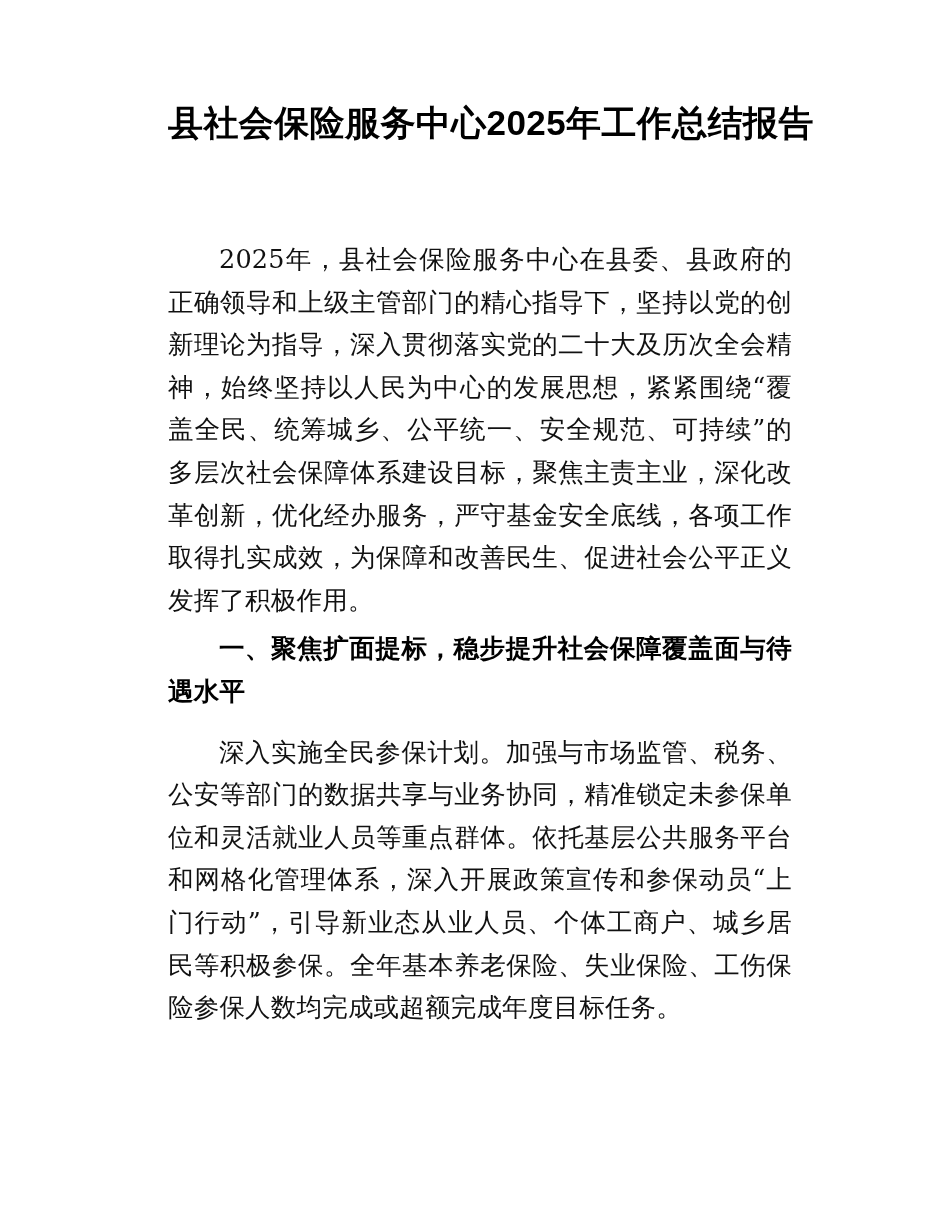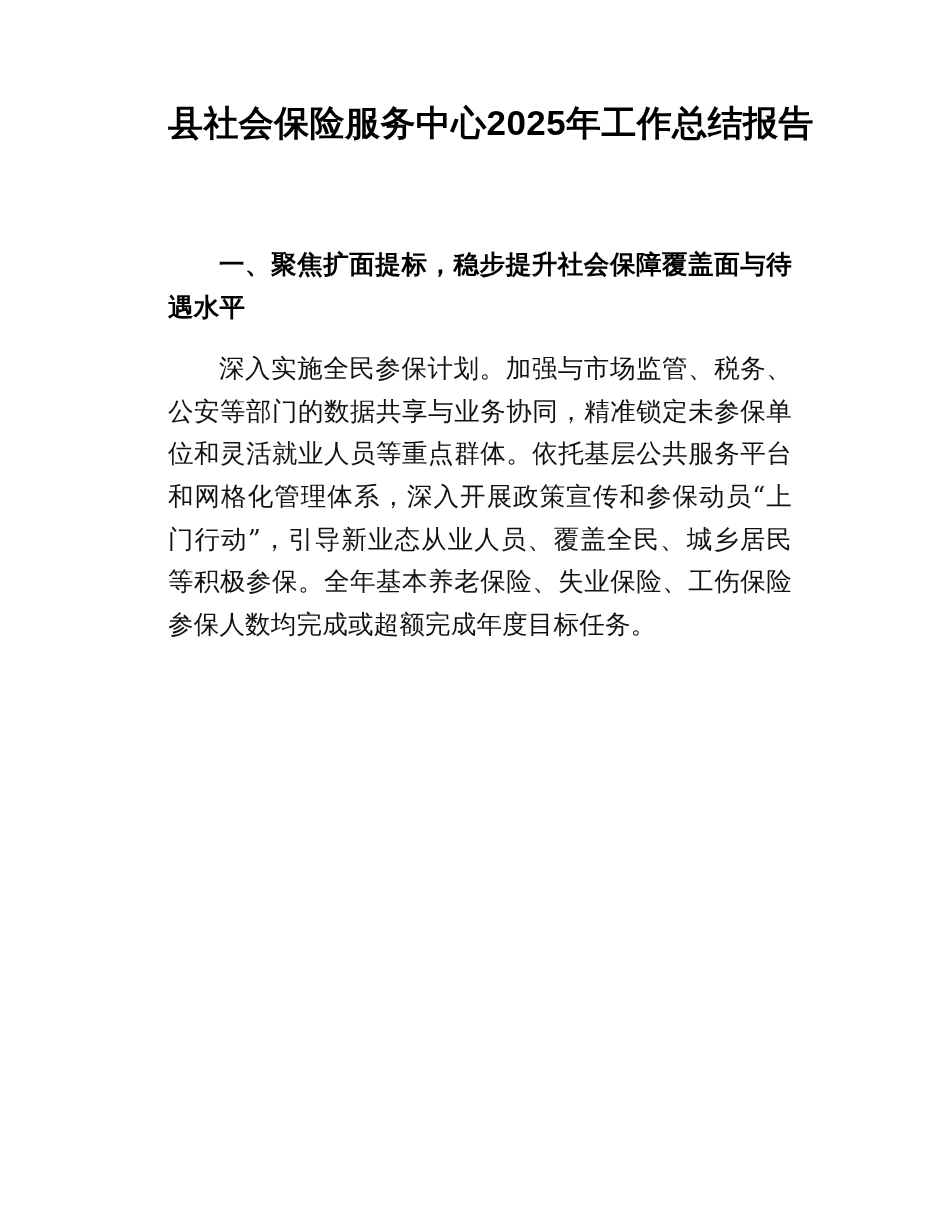--- a/index.html
+++ b/index.html
@@ -56,21 +56,21 @@
     text-align-last: left;
     text-justify: inter-character;
     margin: 0;
     text-indent: 51px;
     letter-spacing: 0.2px;
     word-break: break-all;
   }
 
   
   .section-heading {
-    font-family: Liberation Serif, serif;
+    font-family: Liberation Sans, sans-serif;
     font-weight: 700;
     font-size: 25.5px;
     line-height: 42.6px;
     color: #000000;
     text-align: justify;
     text-align-last: left;
     text-justify: inter-character;
     margin: 0;
     text-indent: 51px;
     letter-spacing: 0.2px;
@@ -84,26 +84,27 @@
 </head>
 <body>
 
 <div class="page">
   <div class="content">
 
     <h1 class="doc-title">县社会保险服务中心2025年工作总结报告</h1>
 
     <div class="title-gap"></div>
 
+    <p class="para">2025年，县社会保险服务中心在县委、县政府的正确领导和上级主管部门的精心指导下，坚持以党的创新理论为指导，深入贯彻落实党的二十大及历次全会精神，始终坚持以人民为中心的发展思想，紧紧围绕“覆盖全民、统筹城乡、公平统一、安全规范、可持续”的多层次社会保障体系建设目标，聚焦主责主业，深化改革创新，优化经办服务，严守基金安全底线，各项工作取得扎实成效，为保障和改善民生、促进社会公平正义发挥了积极作用。</p>
 
     <div class="gap-xs"></div>
 
     <p class="section-heading">一、聚焦扩面提标，稳步提升社会保障覆盖面与待遇水平</p>
 
     <div class="gap-xs"></div>
 
 
     <div class="gap-sm"></div>
 
-    <p class="para">深入实施全民参保计划。加强与市场监管、税务、公安等部门的数据共享与业务协同，精准锁定未参保单位和灵活就业人员等重点群体。依托基层公共服务平台和网格化管理体系，深入开展政策宣传和参保动员“上门行动”，引导新业态从业人员、覆盖全民、城乡居民等积极参保。全年基本养老保险、失业保险、工伤保险参保人数均完成或超额完成年度目标任务。</p>
+    <p class="para">深入实施全民参保计划。加强与市场监管、税务、公安等部门的数据共享与业务协同，精准锁定未参保单位和灵活就业人员等重点群体。依托基层公共服务平台和网格化管理体系，深入开展政策宣传和参保动员“上门行动”，引导新业态从业人员、个体工商户、城乡居民等积极参保。全年基本养老保险、失业保险、工伤保险参保人数均完成或超额完成年度目标任务。</p>
 
   </div>
 </div>
 
 </body></html>

